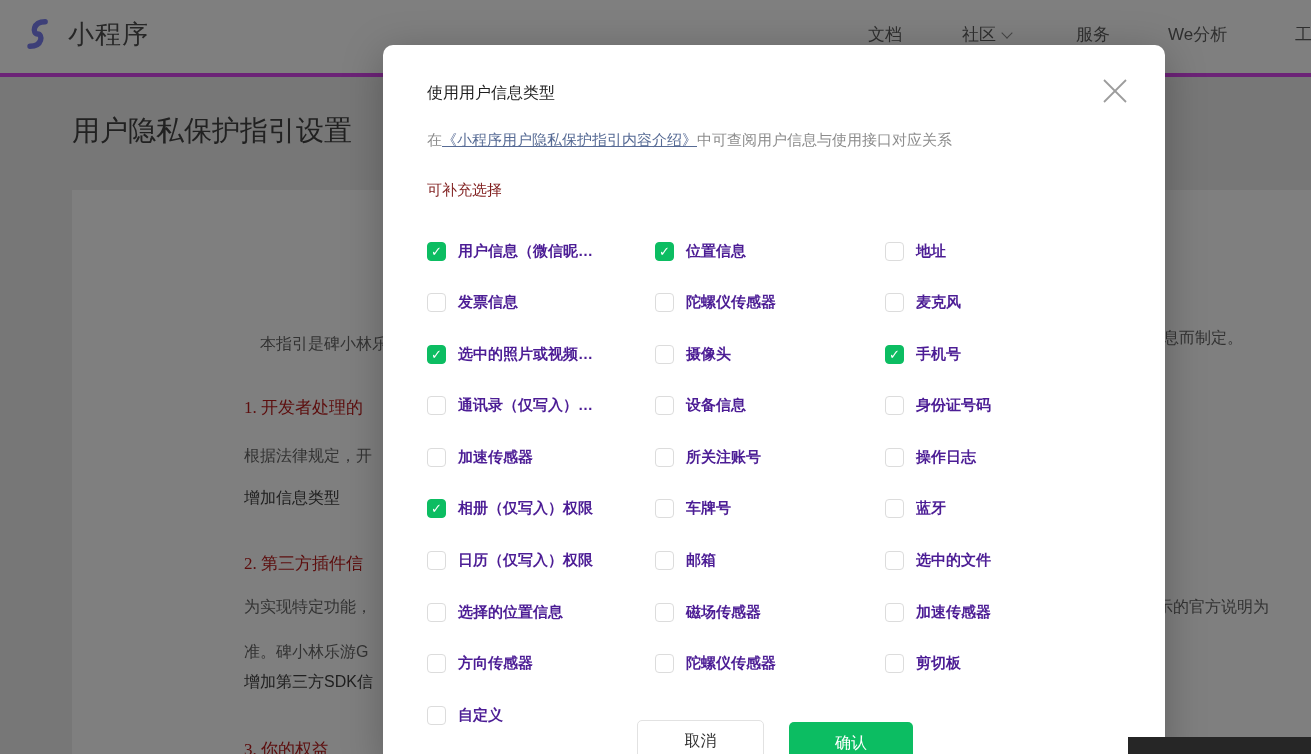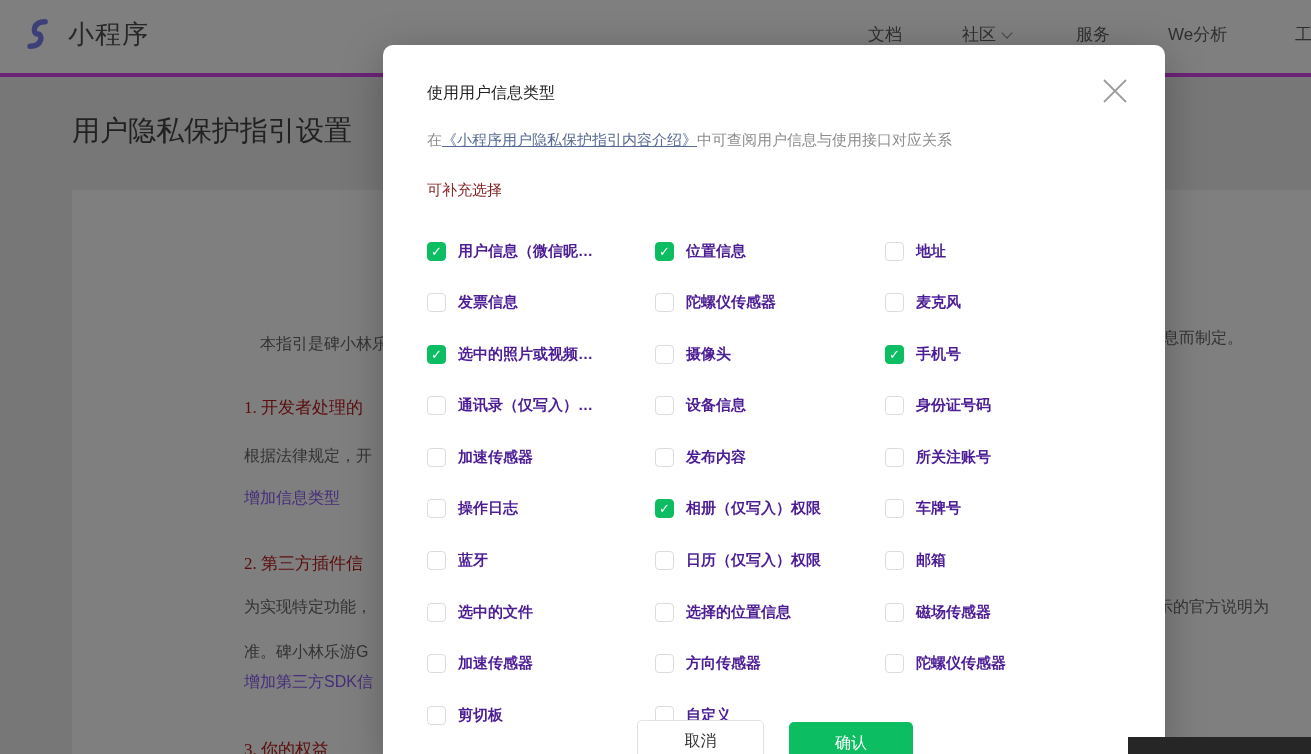--- a/index.html
+++ b/index.html
@@ -24,21 +24,21 @@
   .nav-we{left:1168px;} .nav-tool{left:1295px;}
   .chevron{
     display:inline-block;width:7px;height:7px;border-right:1.6px solid #8a8a8a;
     border-bottom:1.6px solid #8a8a8a;transform:rotate(45deg);margin-left:7px;
     position:relative;top:-3px;
   }
   .page-title{position:absolute;left:72px;top:112px;font-size:28px;color:#424242;}
   .content-card{position:absolute;left:72px;top:190px;right:0;bottom:-20px;background:#ffffff;}
   .frag{position:absolute;font-size:16px;color:#666666;white-space:nowrap;}
   .frag-h{font-size:17px;color:#b91c1c;font-family:Liberation Serif, serif;}
-  .frag-link{color:#8b5cf6;cursor:pointer;}
+  .frag-link{color:#404040;cursor:pointer;}
   .f-p1l{left:260px;top:334px;} .f-p1r{left:1163px;top:328px;}
   .f-h1{left:244px;top:396px;} .f-p2{left:244px;top:446px;}
   .f-l1{left:244px;top:488px;}
   .f-h2{left:244px;top:552px;} .f-p3{left:244px;top:597px;}
   .f-p3r{left:1157px;top:597px;}
   .f-p4{left:244px;top:642px;} .f-l2{left:244px;top:672px;}
   .f-h3{left:244px;top:738px;}
   
   .overlay{position:absolute;inset:0;background:rgba(0,0,0,0.5);z-index:10;}
   
@@ -177,24 +177,20 @@
       <label class="opt">
         <span class="cb"></span>
         <span class="opt-label">身份证号码</span>
       </label>
       <label class="opt">
         <span class="cb"></span>
         <span class="opt-label">加速传感器</span>
       </label>
       <label class="opt">
         <span class="cb"></span>
-        <span class="opt-label">发布内容</span>
-      </label>
-      <label class="opt">
-        <span class="cb"></span>
         <span class="opt-label">所关注账号</span>
       </label>
       <label class="opt">
         <span class="cb"></span>
         <span class="opt-label">操作日志</span>
       </label>
       <label class="opt">
         <span class="cb on">✓</span>
         <span class="opt-label">相册（仅写入）权限</span>
       </label>

